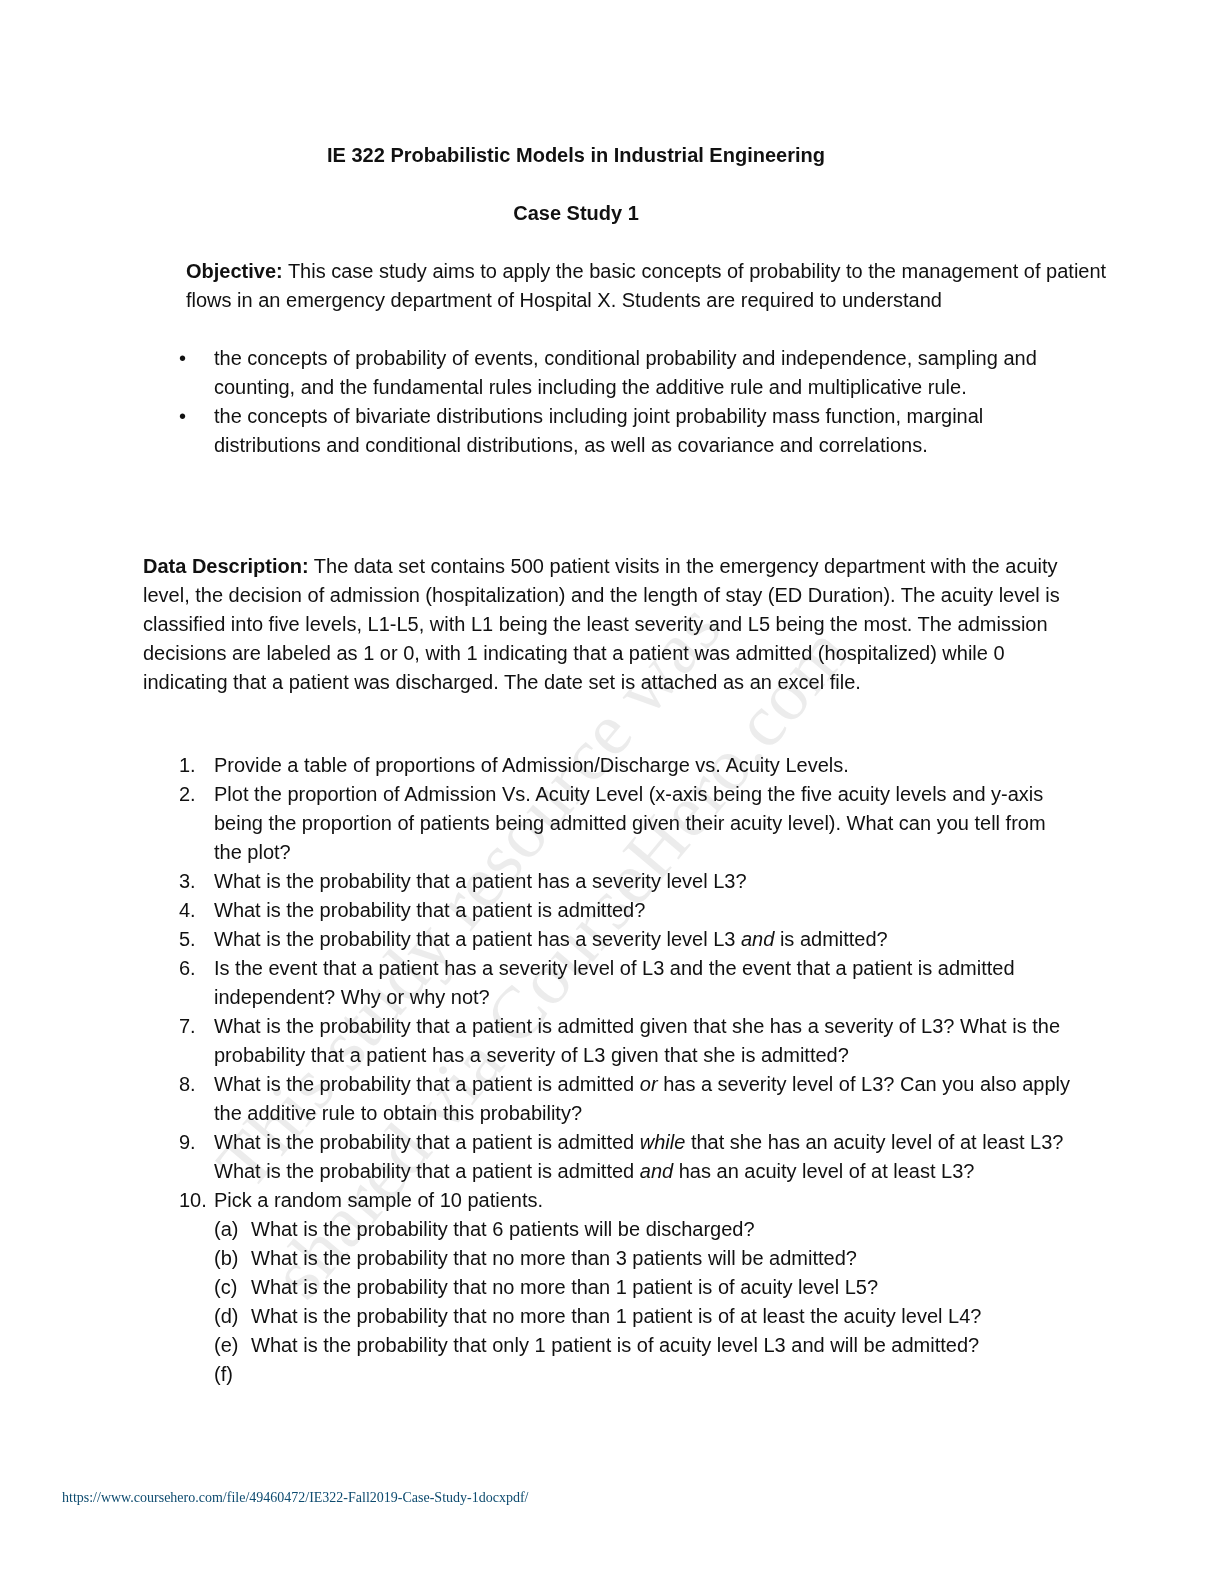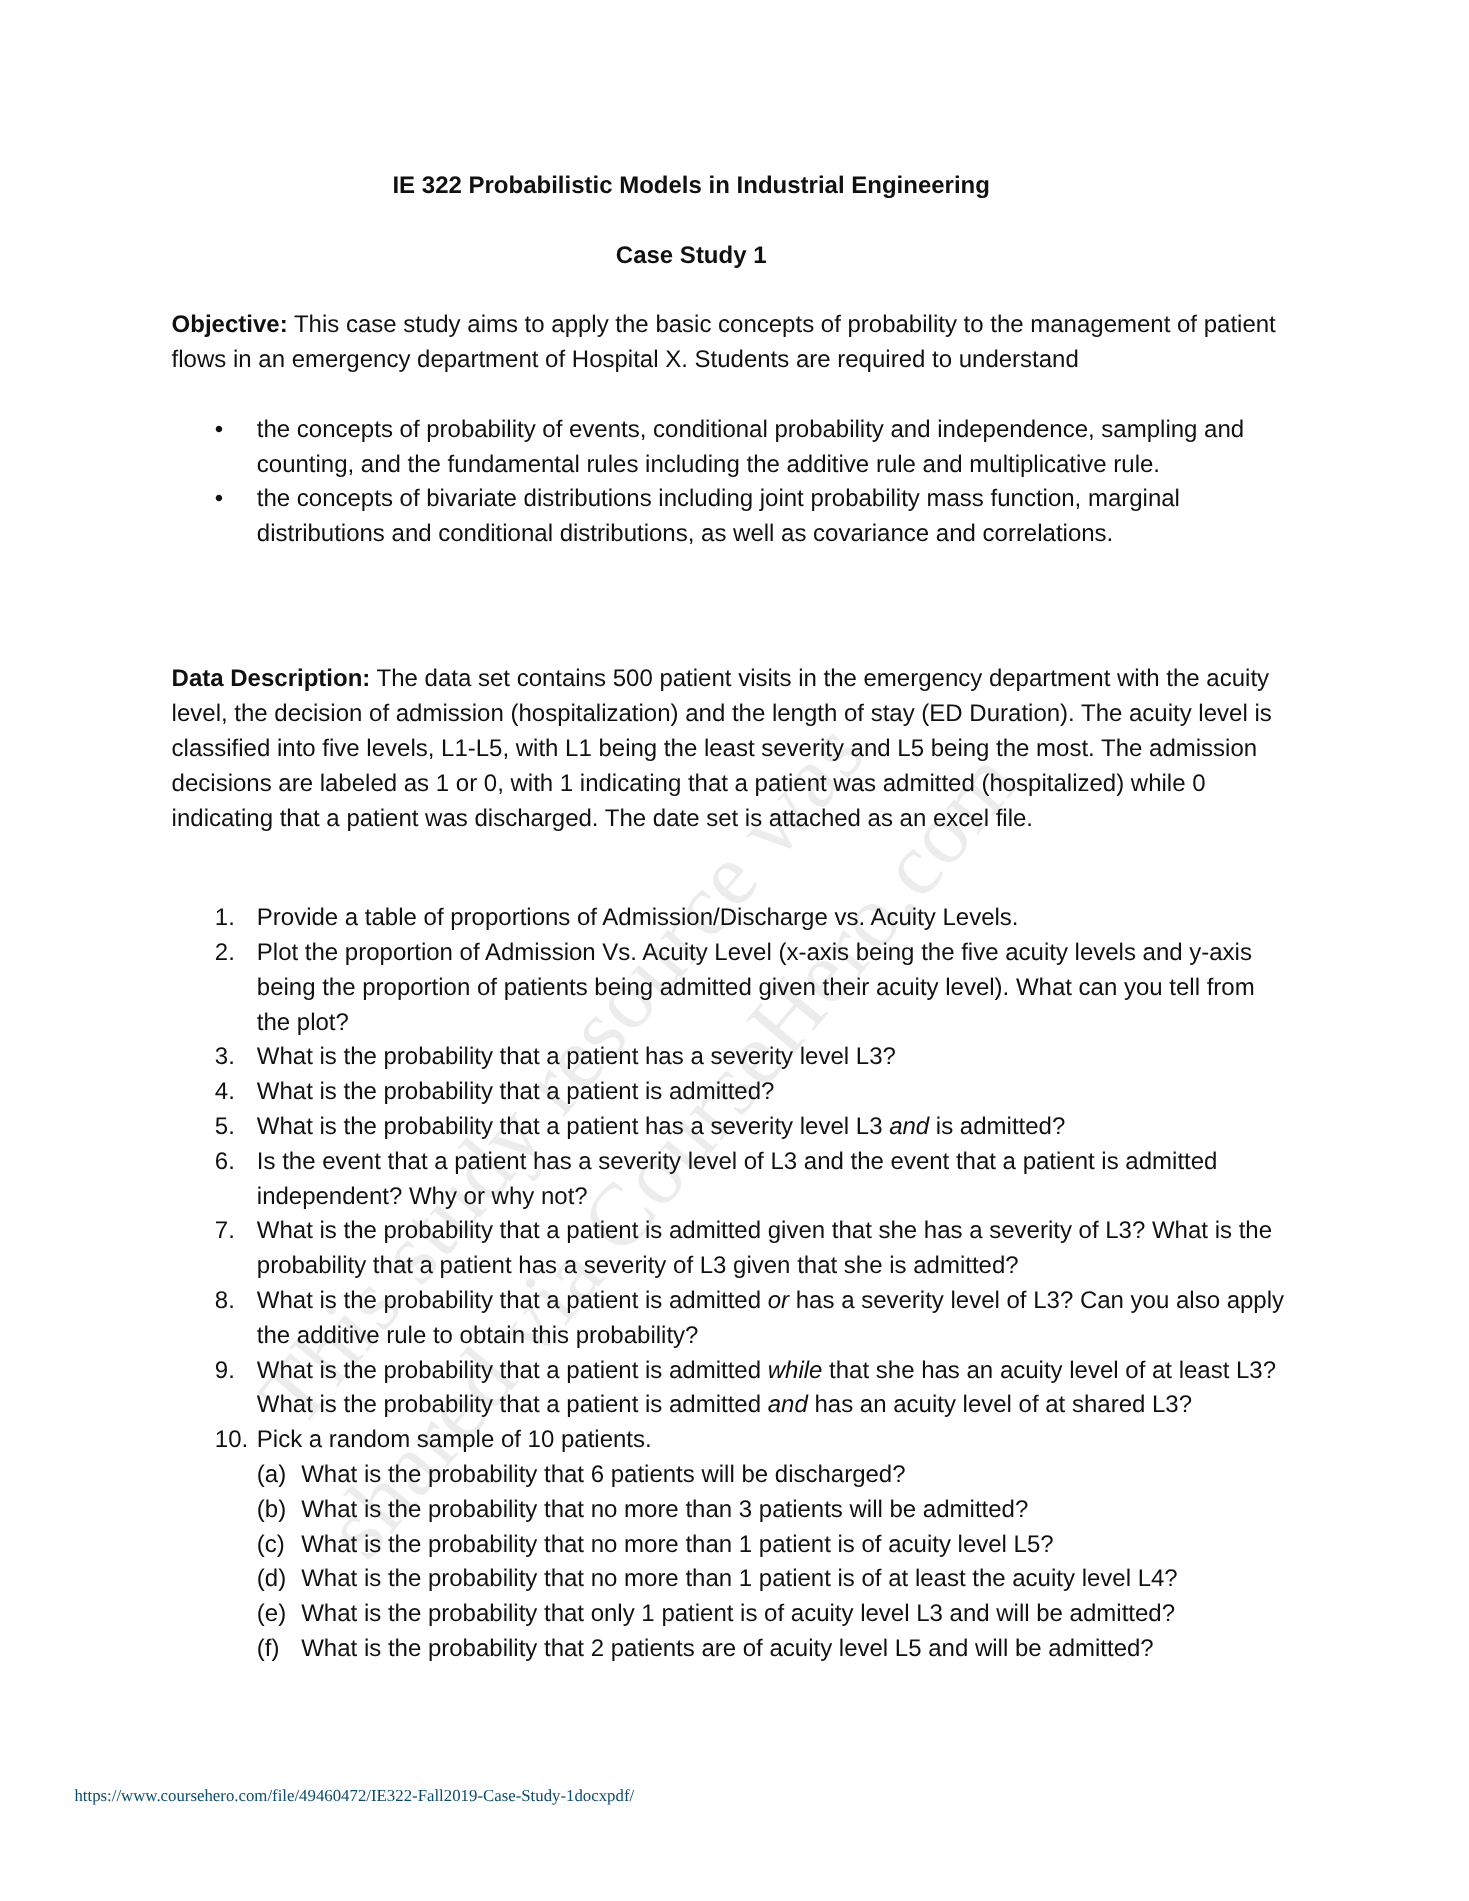--- a/index.html
+++ b/index.html
@@ -30,21 +30,21 @@
     .t1 { top: 144px; }
     .t2 { top: 202px; }
     .para {
       position: absolute;
       left: 143px;
       width: 930px;
       font-size: 20px;
       line-height: 29px;
     }
     .para b { font-weight: bold; }
-    .objective { top: 257px; }
+    .objective { top: 257px; margin-left: 43px; }
     .bullets {
       position: absolute;
       left: 143px;
       top: 344px;
       width: 930px;
       margin: 0;
       padding: 0;
       list-style: none;
       font-size: 20px;
       line-height: 29px;
@@ -183,21 +183,21 @@
     <li>
       <span class="num">7.</span>
       <span>What is the probability that a patient is admitted given that she has a severity of L3? What is the probability that a patient has a severity of L3 given that she is admitted?</span>
     </li>
     <li>
       <span class="num">8.</span>
       <span><span>What is the probability that a patient is admitted </span><i>or</i><span> has a severity level of L3? Can you also apply the additive rule to obtain this probability?</span></span>
     </li>
     <li>
       <span class="num">9.</span>
-      <span><span>What is the probability that a patient is admitted </span><i>while</i><span> that she has an acuity level of at least L3? What is the probability that a patient is admitted </span><i>and</i><span> has an acuity level of at shared L3?</span></span>
+      <span><span>What is the probability that a patient is admitted </span><i>while</i><span> that she has an acuity level of at least L3? What is the probability that a patient is admitted </span><i>and</i><span> has an acuity level of at least L3?</span></span>
     </li>
     <li>
       <span class="num">10.</span>
       <span>Pick a random sample of 10 patients.</span>
       <ol class="sublist">
         <li>
           <span class="sub">(a)</span>
           <span>What is the probability that 6 patients will be discharged?</span>
         </li>
         <li>
@@ -211,21 +211,20 @@
         <li>
           <span class="sub">(d)</span>
           <span>What is the probability that no more than 1 patient is of at least the acuity level L4?</span>
         </li>
         <li>
           <span class="sub">(e)</span>
           <span>What is the probability that only 1 patient is of acuity level L3 and will be admitted?</span>
         </li>
         <li>
           <span class="sub">(f)</span>
-          <span>What is the probability that 2 patients are of acuity level L5 and will be admitted?</span>
         </li>
       </ol>
     </li>
   </ol>
 
   <div class="footer-url">https://www.coursehero.com/file/49460472/IE322-Fall2019-Case-Study-1docxpdf/</div>
 
 </div>
 
 </body></html>

